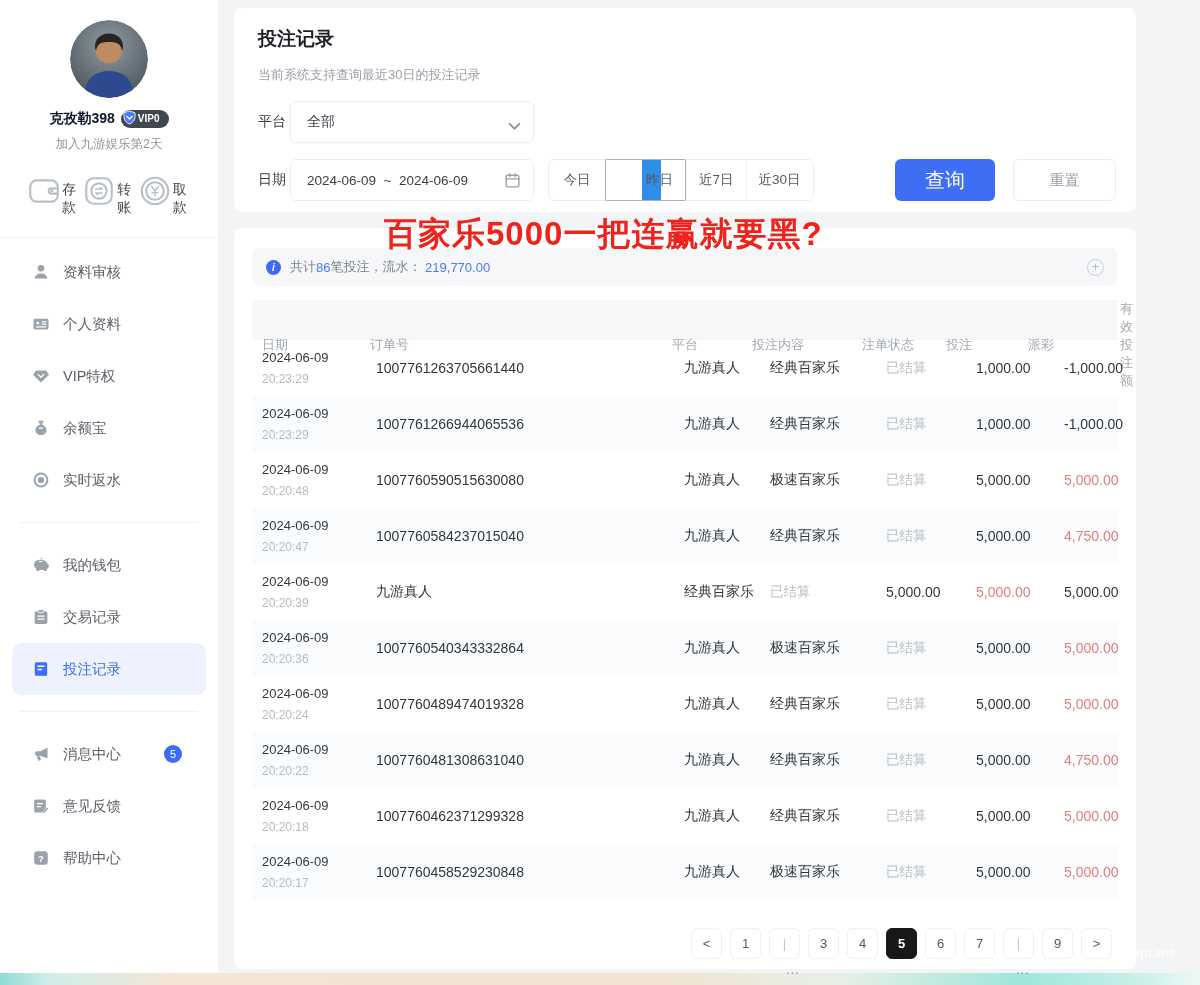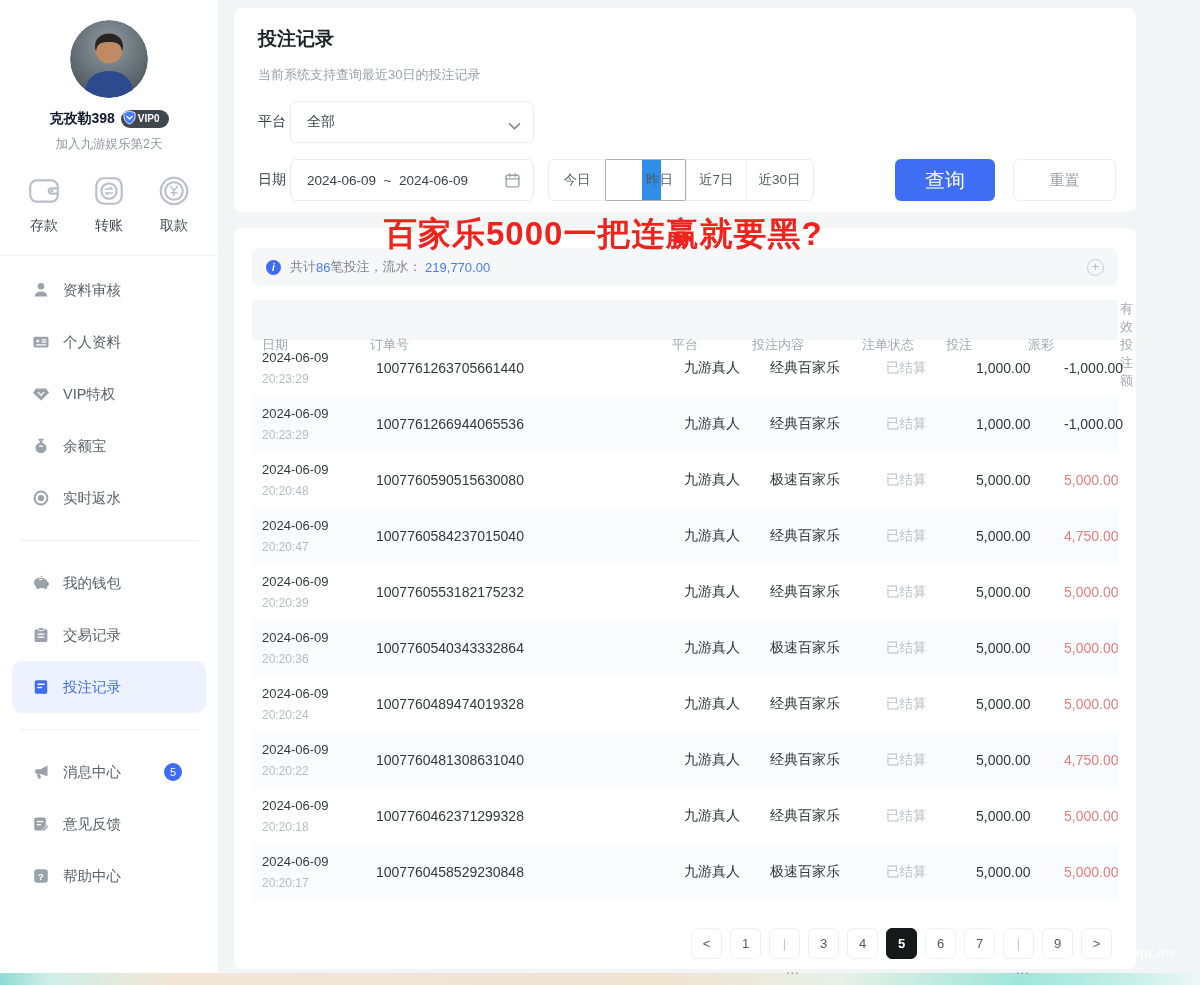--- a/index.html
+++ b/index.html
@@ -34,21 +34,21 @@
   .username{ font-size:14px; font-weight:bold; color:#0f172a; }
   .vip-badge{
     position:relative; background:#42464e; color:#fff;
     font-size:10px; font-weight:bold; line-height:15px;
     border-radius:9px; padding:1px 9px 2px 17px;
   }
   .vip-badge .shield{ position:absolute; left:1px; top:0px; width:15px; height:15px; }
   .join-text{ text-align:center; font-size:12.5px; color:#8d939c; margin-top:8px; }
 
   .quick-actions{ display:flex; justify-content:space-between; padding:0 26px; margin-top:20px; }
-  .qa{ display:flex; flex-direction:column; align-items:center; cursor:pointer; }
+  .qa{ display:flex; cursor:pointer; }
   .qa-icon{ width:36px; height:36px; color:#b9bfc8; }
   .qa-icon svg{ width:36px; height:36px; }
   .qa-label{ margin-top:8px; font-size:14px; color:#42464e; }
 
   .sidebar-divider{ height:1px; background:#f0f1f4; margin:20px 0 6px 0; }
 
   .menu{ padding:0 12px; }
   .menu-group{ padding:2px 0; }
   .menu-item{
     display:flex; align-items:center; height:52px;
@@ -507,21 +507,20 @@
         <div class="td status">已结算</div>
         <div class="td">5,000.00</div>
         <div class="td payout win">4,750.00</div>
         <div class="td">4,750.00</div>
       </div>
       <div class="trow grid-cols">
         <div class="td">
           <div class="d">2024-06-09</div>
           <div class="t">20:20:39</div>
         </div>
-        <div class="td">1007760553182175232</div>
         <div class="td">九游真人</div>
         <div class="td">经典百家乐</div>
         <div class="td status">已结算</div>
         <div class="td">5,000.00</div>
         <div class="td payout win">5,000.00</div>
         <div class="td">5,000.00</div>
       </div>
       <div class="trow grid-cols alt">
         <div class="td">
           <div class="d">2024-06-09</div>

